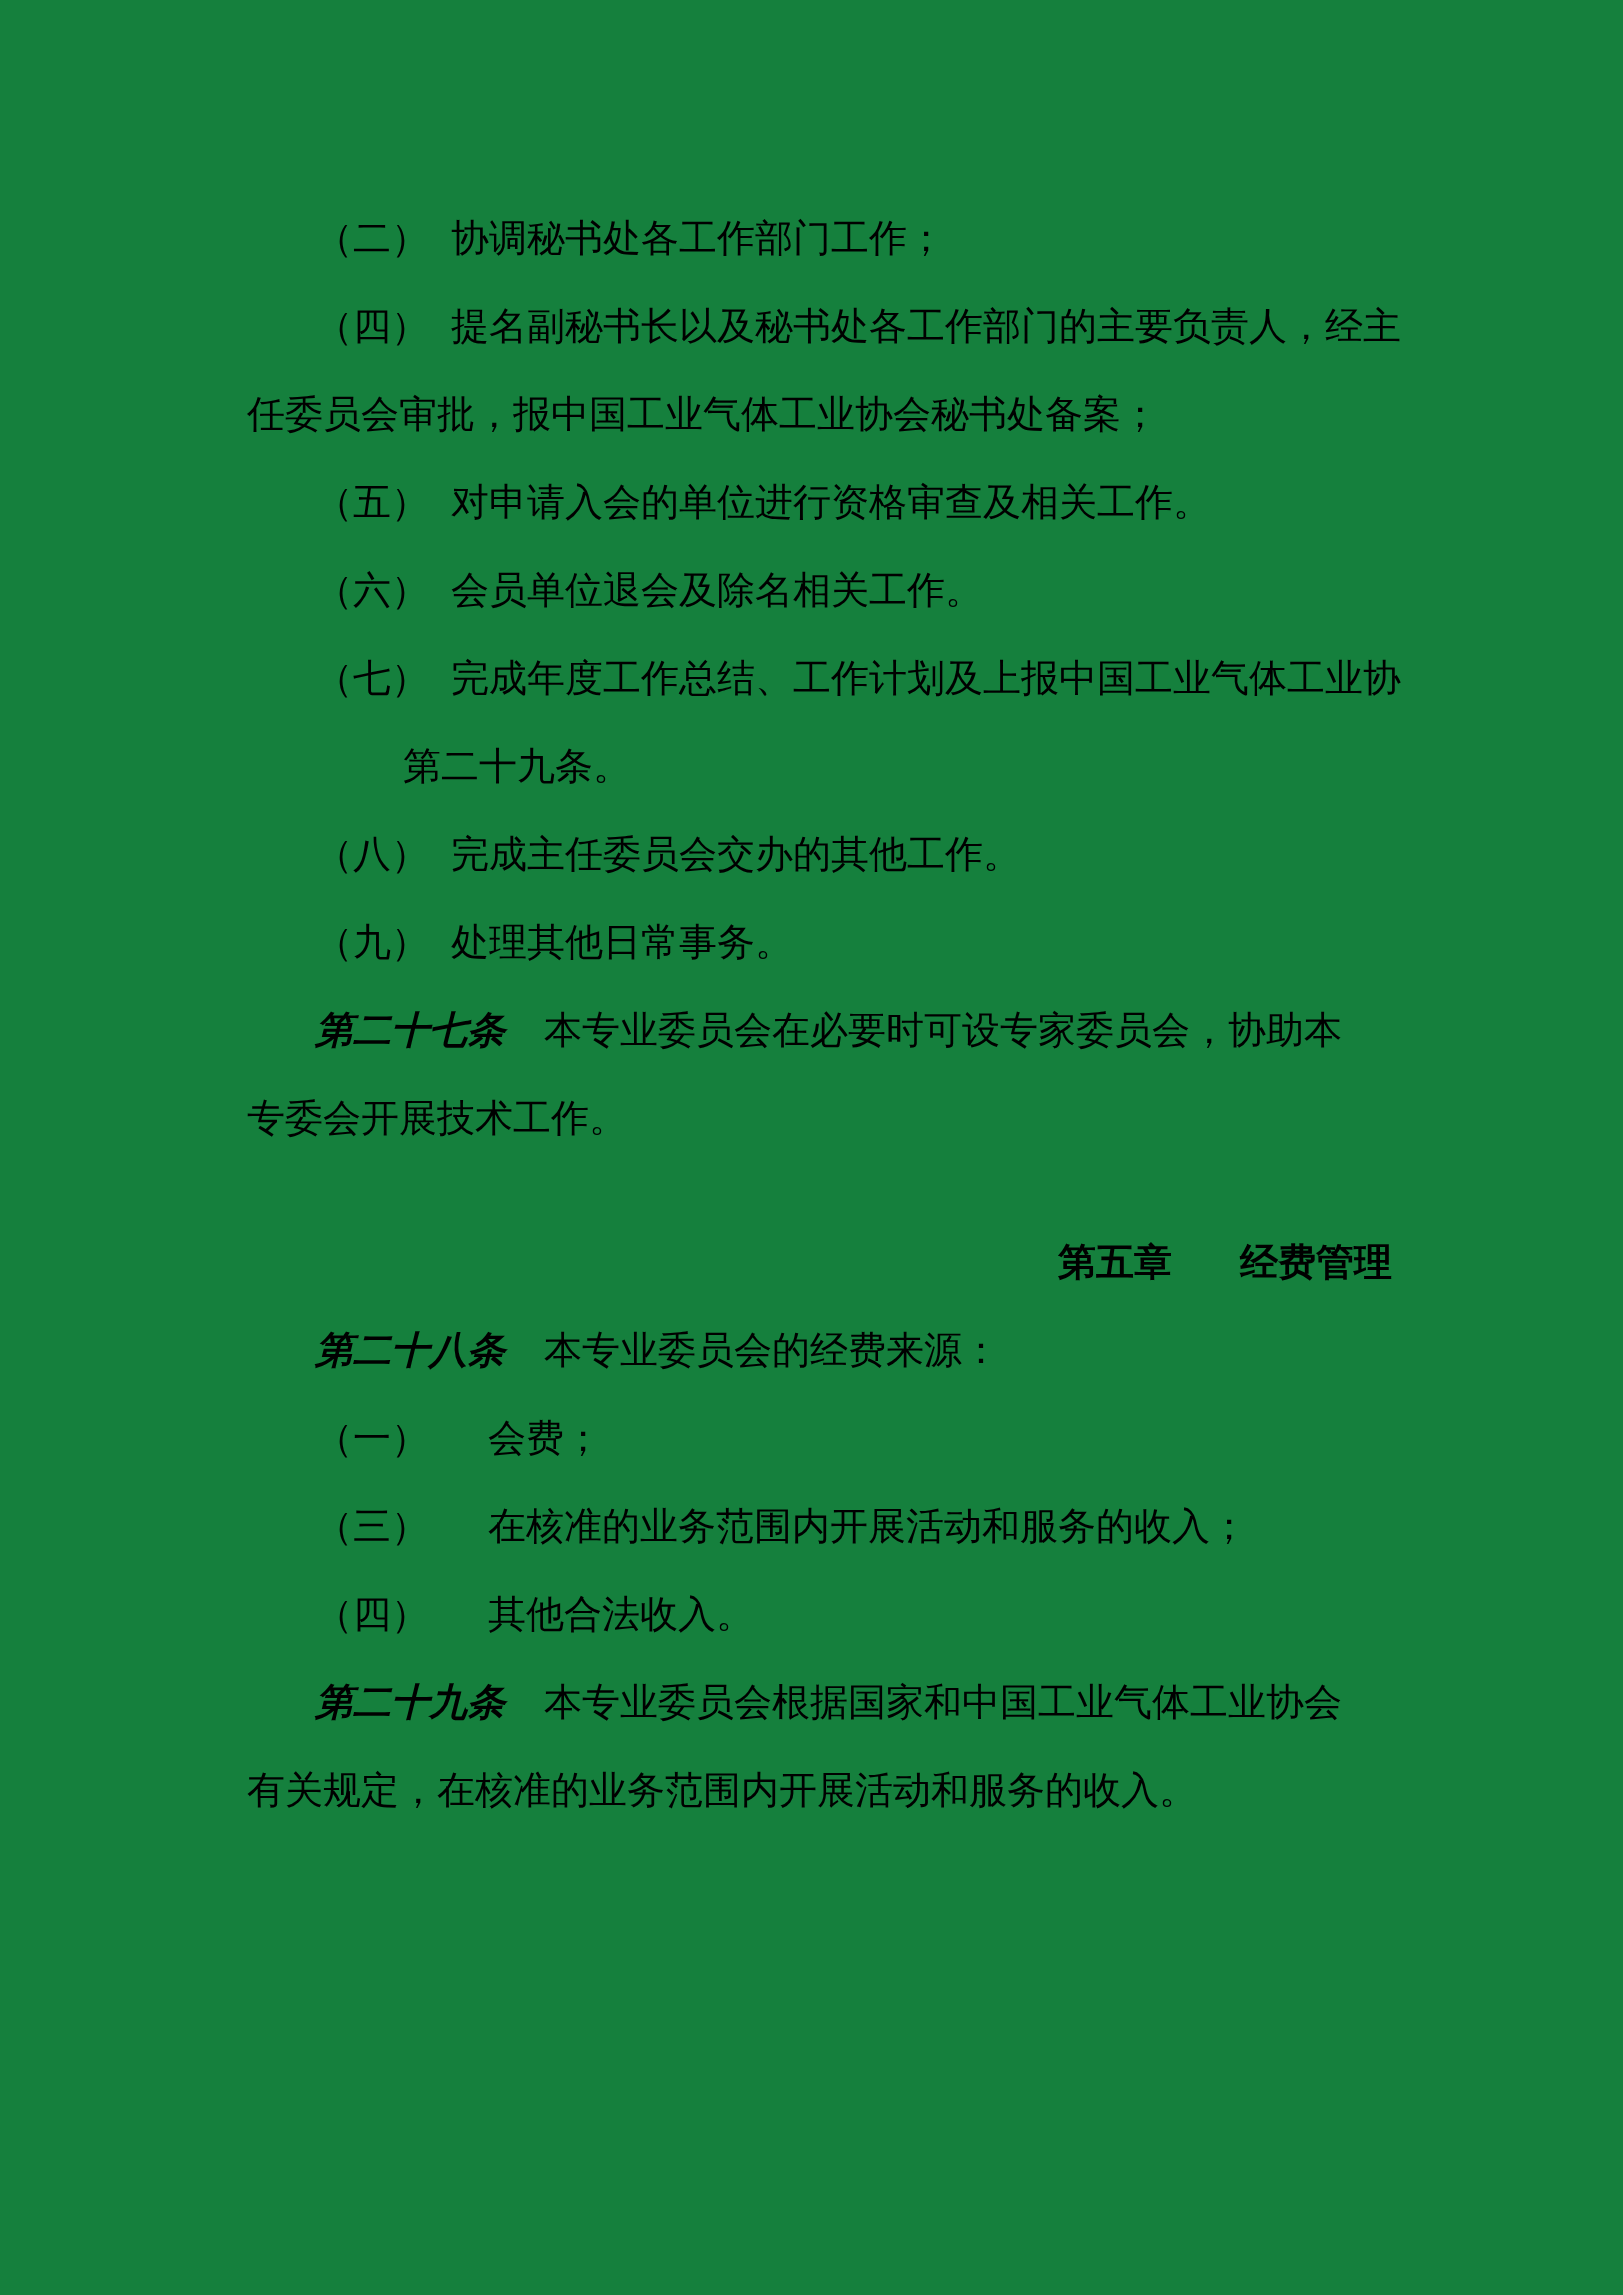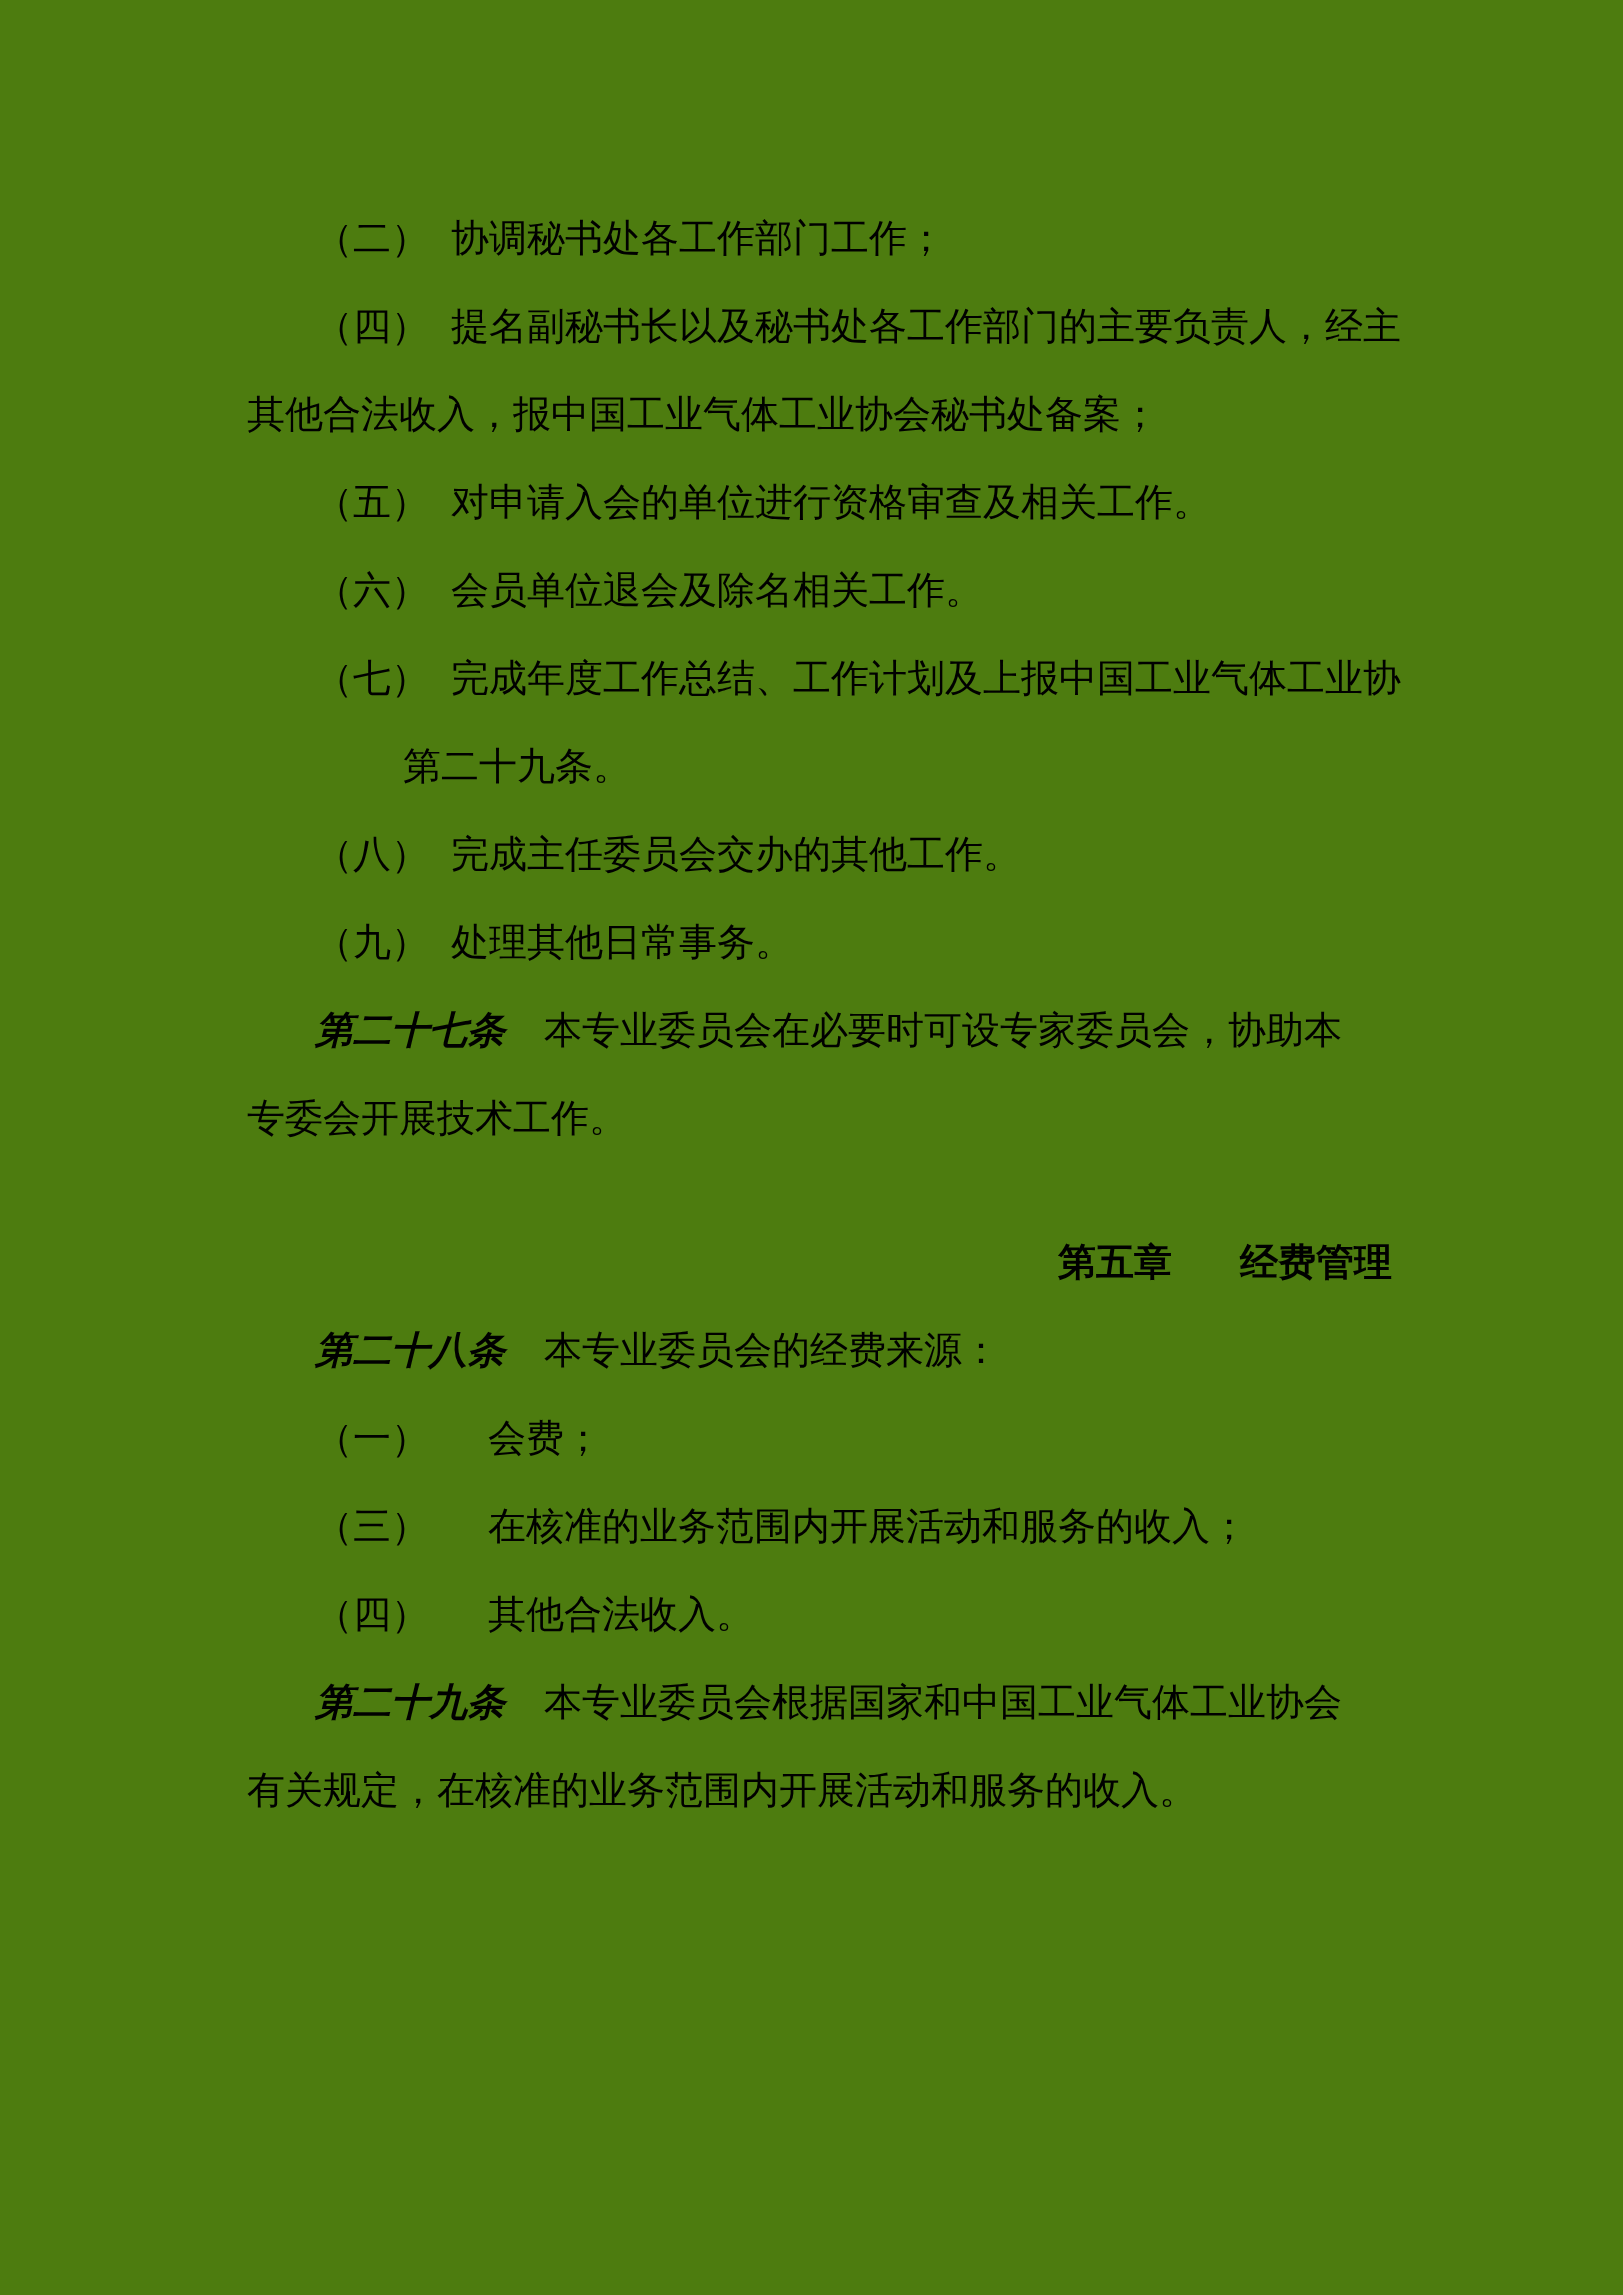--- a/index.html
+++ b/index.html
@@ -4,21 +4,21 @@
 <style>
   html, body {
     margin: 0;
     padding: 0;
     background: #ffffff;
   }
   .page {
     position: relative;
     width: 1623px;
     height: 2295px;
-    background: #4d7c0f;
+    background: #15803d;
     overflow: hidden;
   }
   .content {
     box-sizing: border-box;
     width: 1623px;
     padding: 194px 231px 0 247px;
     color: #000000;
     font-family: "Liberation Serif", "DejaVu Serif", serif;
     font-size: 38px;
   }
@@ -52,21 +52,21 @@
 <body>
 
 <div class="page">
   <div class="content">
 
     <div class="ln ind"><span>（二）</span><span class="gap-a">协调秘书处各工作部门工作；</span></div>
 
 
     <div class="ln ind"><span>（四）</span><span class="gap-a">提名副秘书长以及秘书处各工作部门的主要负责人，经主</span></div>
 
-    <div class="ln"><span>其他合法收入，报中国工业气体工业协会秘书处备案；</span></div>
+    <div class="ln"><span>任委员会审批，报中国工业气体工业协会秘书处备案；</span></div>
 
     <div class="ln ind"><span>（五）</span><span class="gap-a">对申请入会的单位进行资格审查及相关工作。</span></div>
 
     <div class="ln ind"><span>（六）</span><span class="gap-a">会员单位退会及除名相关工作。</span></div>
 
     <div class="ln ind"><span>（七）</span><span class="gap-a">完成年度工作总结、工作计划及上报中国工业气体工业协</span></div>
 
     <div class="ln cont-deep"><span>第二十九条。</span></div>
 
     <div class="ln ind"><span>（八）</span><span class="gap-a">完成主任委员会交办的其他工作。</span></div>

